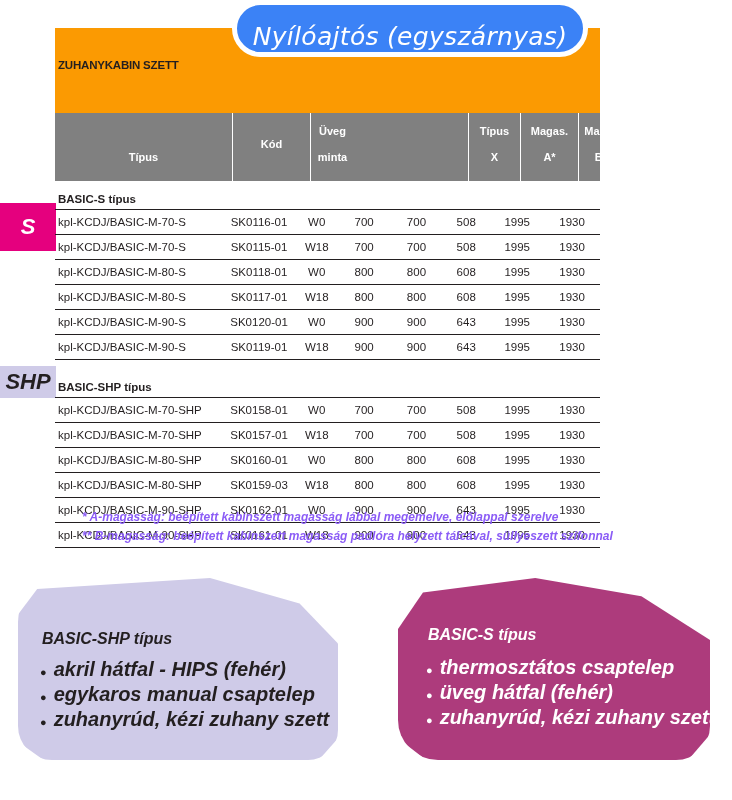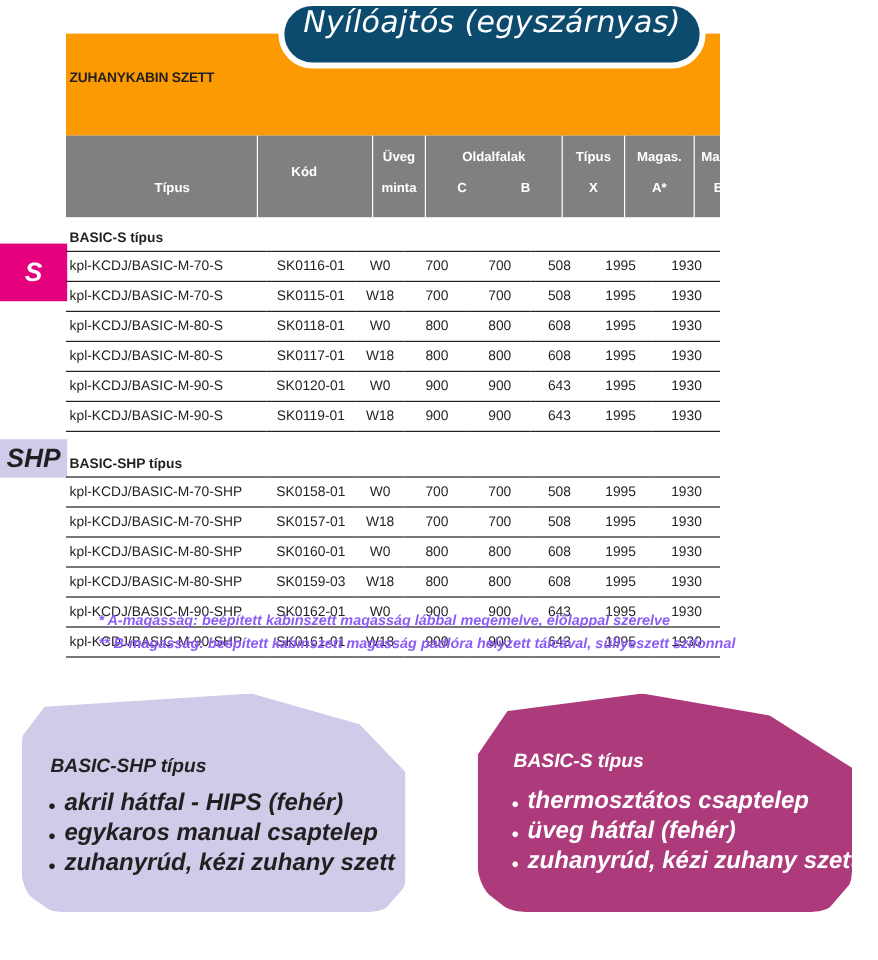--- a/index.html
+++ b/index.html
@@ -15,25 +15,25 @@
     position:absolute;left:55px;top:28px;width:545px;height:85px;
     background:#fb9a02;
   }
   #banner-label{
     position:absolute;left:58px;top:59px;
     font-size:11.5px;font-weight:bold;color:#231f20;
     letter-spacing:-0.2px;
   }
   #title-pill{
     position:absolute;left:232px;top:0px;width:356px;height:57px;
-    background:#0c4a6e;
+    background:#3b82f6;
     border:5px solid #ffffff;
     border-radius:30px;
     box-sizing:border-box;
-    display:flex;align-items:flex-start;justify-content:center;
+    display:flex;align-items:flex-end;justify-content:center;
   }
   #title-pill span{
     color:#ffffff;font-size:25px;font-style:italic;
     font-family:"DejaVu Sans", sans-serif;
     letter-spacing:0.3px;
     transform:translateY(-1px);
   }
 
   
   #thead{
@@ -133,31 +133,26 @@
 <div id="banner"></div>
 <div id="banner-label">ZUHANYKABIN SZETT</div>
 <div id="title-pill">
   <span>Nyílóajtós (egyszárnyas)</span>
 </div>
 
 <div id="thead">
   <div class="hcell first" style="left:0px;width:177px;">
     <div class="mid">Típus</div>
   </div>
-  <div class="hcell" style="left:159px;width:78px;">
+  <div class="hcell" style="left:177px;width:78px;">
     <div class="mid">Kód</div>
   </div>
   <div class="hcell" style="left:255px;width:44px;">
     <div class="line1">Üveg</div>
     <div class="line2">minta</div>
-  </div>
-  <div class="hcell" style="left:299px;width:114px;">
-    <div class="line1">Oldalfalak</div>
-    <div class="sub-l">C</div>
-    <div class="sub-r">B</div>
   </div>
   <div class="hcell" style="left:413px;width:52px;">
     <div class="line1">Típus</div>
     <div class="line2">X</div>
   </div>
   <div class="hcell" style="left:465px;width:58px;">
     <div class="line1">Magas.</div>
     <div class="line2">A*</div>
   </div>
   <div class="hcell" style="left:523px;width:22px;padding-right:0;">

